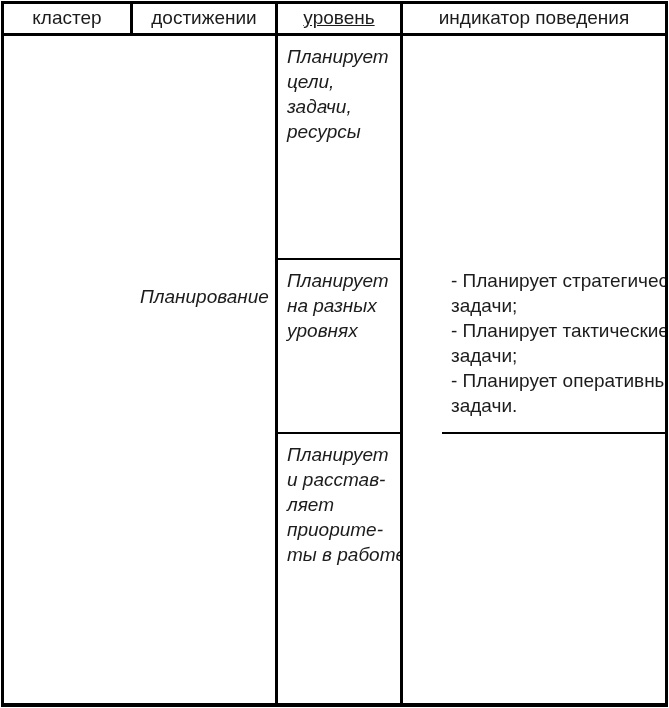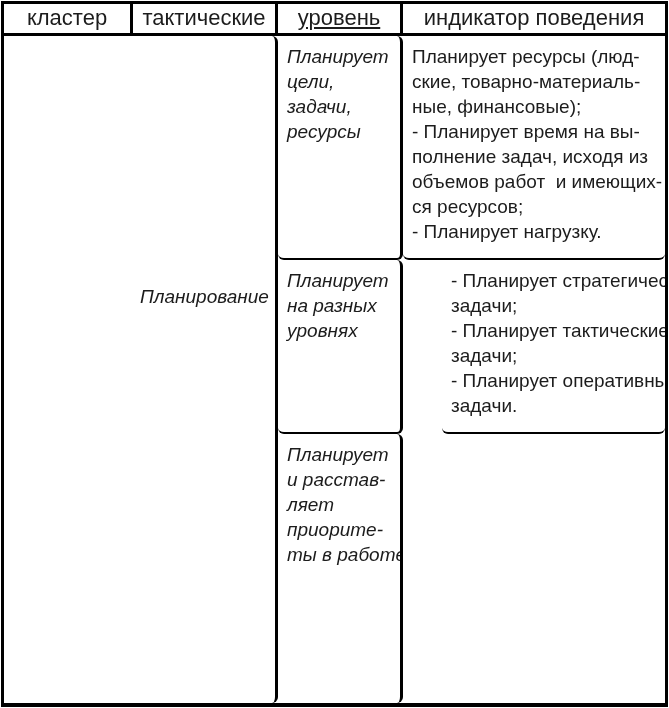--- a/index.html
+++ b/index.html
@@ -25,32 +25,31 @@
     background: #ffffff;
   }
   .cell {
     box-sizing: border-box;
     overflow: hidden;
   }
   .hcell {
     display: flex;
     align-items: center;
     justify-content: center;
-    font-size: 22px;
+    font-size: 19px;
     border-bottom: 3px solid #000;
     padding-bottom: 2px;
   }
   .vline { border-right: 3px solid #000; }
   .rowline { border-bottom: 2px solid #000; }
   .body-text {
     font-size: 19px;
     line-height: 25px;
     white-space: pre;
     padding: 8px 3px 0 9px;
-    border-radius: 6px;
   }
   .italic { font-style: italic; }
 
   .h1 { grid-area: 1 / 1; }
   .h2 { grid-area: 1 / 2; }
   .h3 { grid-area: 1 / 3; text-decoration: underline; }
   .h4 { grid-area: 1 / 4; }
   .cluster    { grid-area: 2 / 1 / 5 / 2; padding-top: 341px; }
   .competency { grid-area: 2 / 2 / 5 / 3; padding-top: 248px; padding-left: 7px; }
   .lvl1 { grid-area: 2 / 3; }
@@ -58,38 +57,30 @@
   .lvl3 { grid-area: 4 / 3; }
   .ind1 { grid-area: 2 / 4; }
   .ind2 { grid-area: 3 / 4; margin-left: 39px; }
   .ind3 { grid-area: 4 / 4; }
 </style>
 </head>
 <body>
 
 <div class="table-wrap">
   <div class="cell hcell vline h1">кластер</div>
-  <div class="cell hcell vline h2">тактические</div>
+  <div class="cell hcell vline h2">достижении</div>
   <div class="cell hcell vline h3">уровень</div>
   <div class="cell hcell h4">индикатор поведения</div>
 
   <div class="cell body-text italic vline competency">Планирование</div>
 
   <div class="cell body-text italic vline rowline lvl1">Планирует
 цели,
 задачи,
 ресурсы</div>
-  <div class="cell body-text rowline ind1">Планирует ресурсы (люд-
-ские, товарно-материаль-
-ные, финансовые);
-- Планирует время на вы-
-полнение задач, исходя из
-объемов работ  и имеющих-
-ся ресурсов;
-- Планирует нагрузку.</div>
 
   <div class="cell body-text italic vline rowline lvl2">Планирует
 на разных
 уровнях</div>
   <div class="cell body-text rowline ind2">- Планирует стратегические
 задачи;
 - Планирует тактические
 задачи;
 - Планирует оперативные
 задачи.</div>

